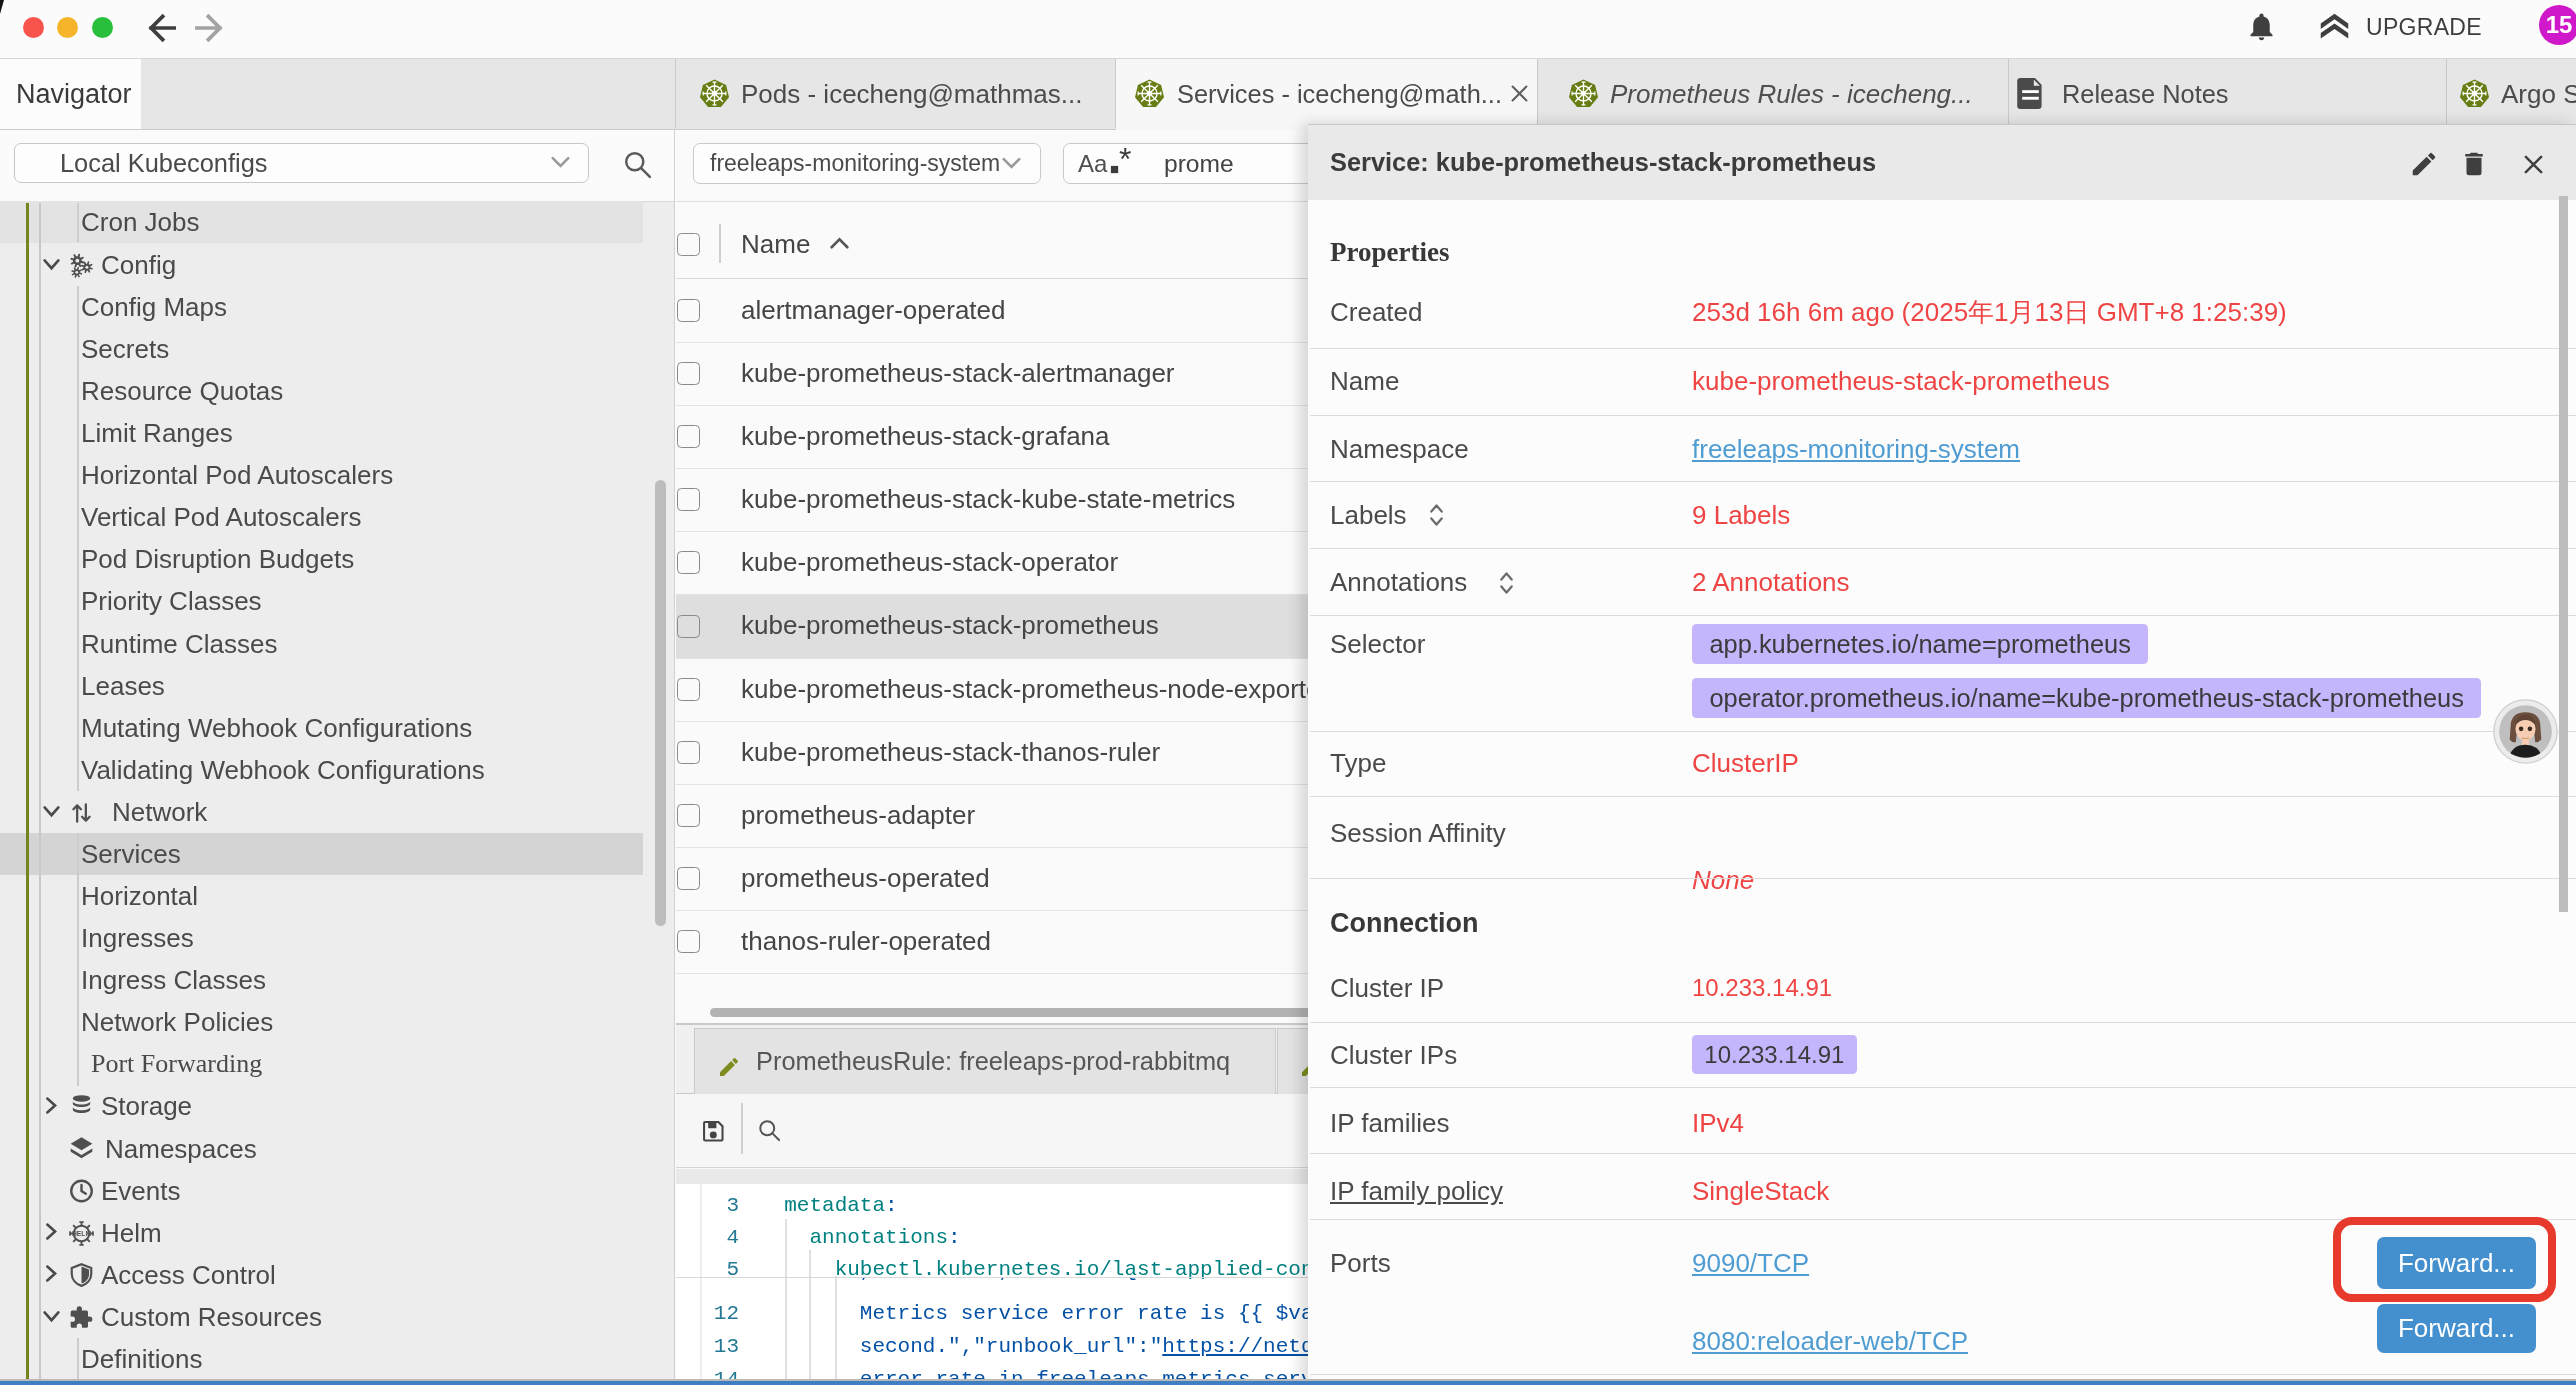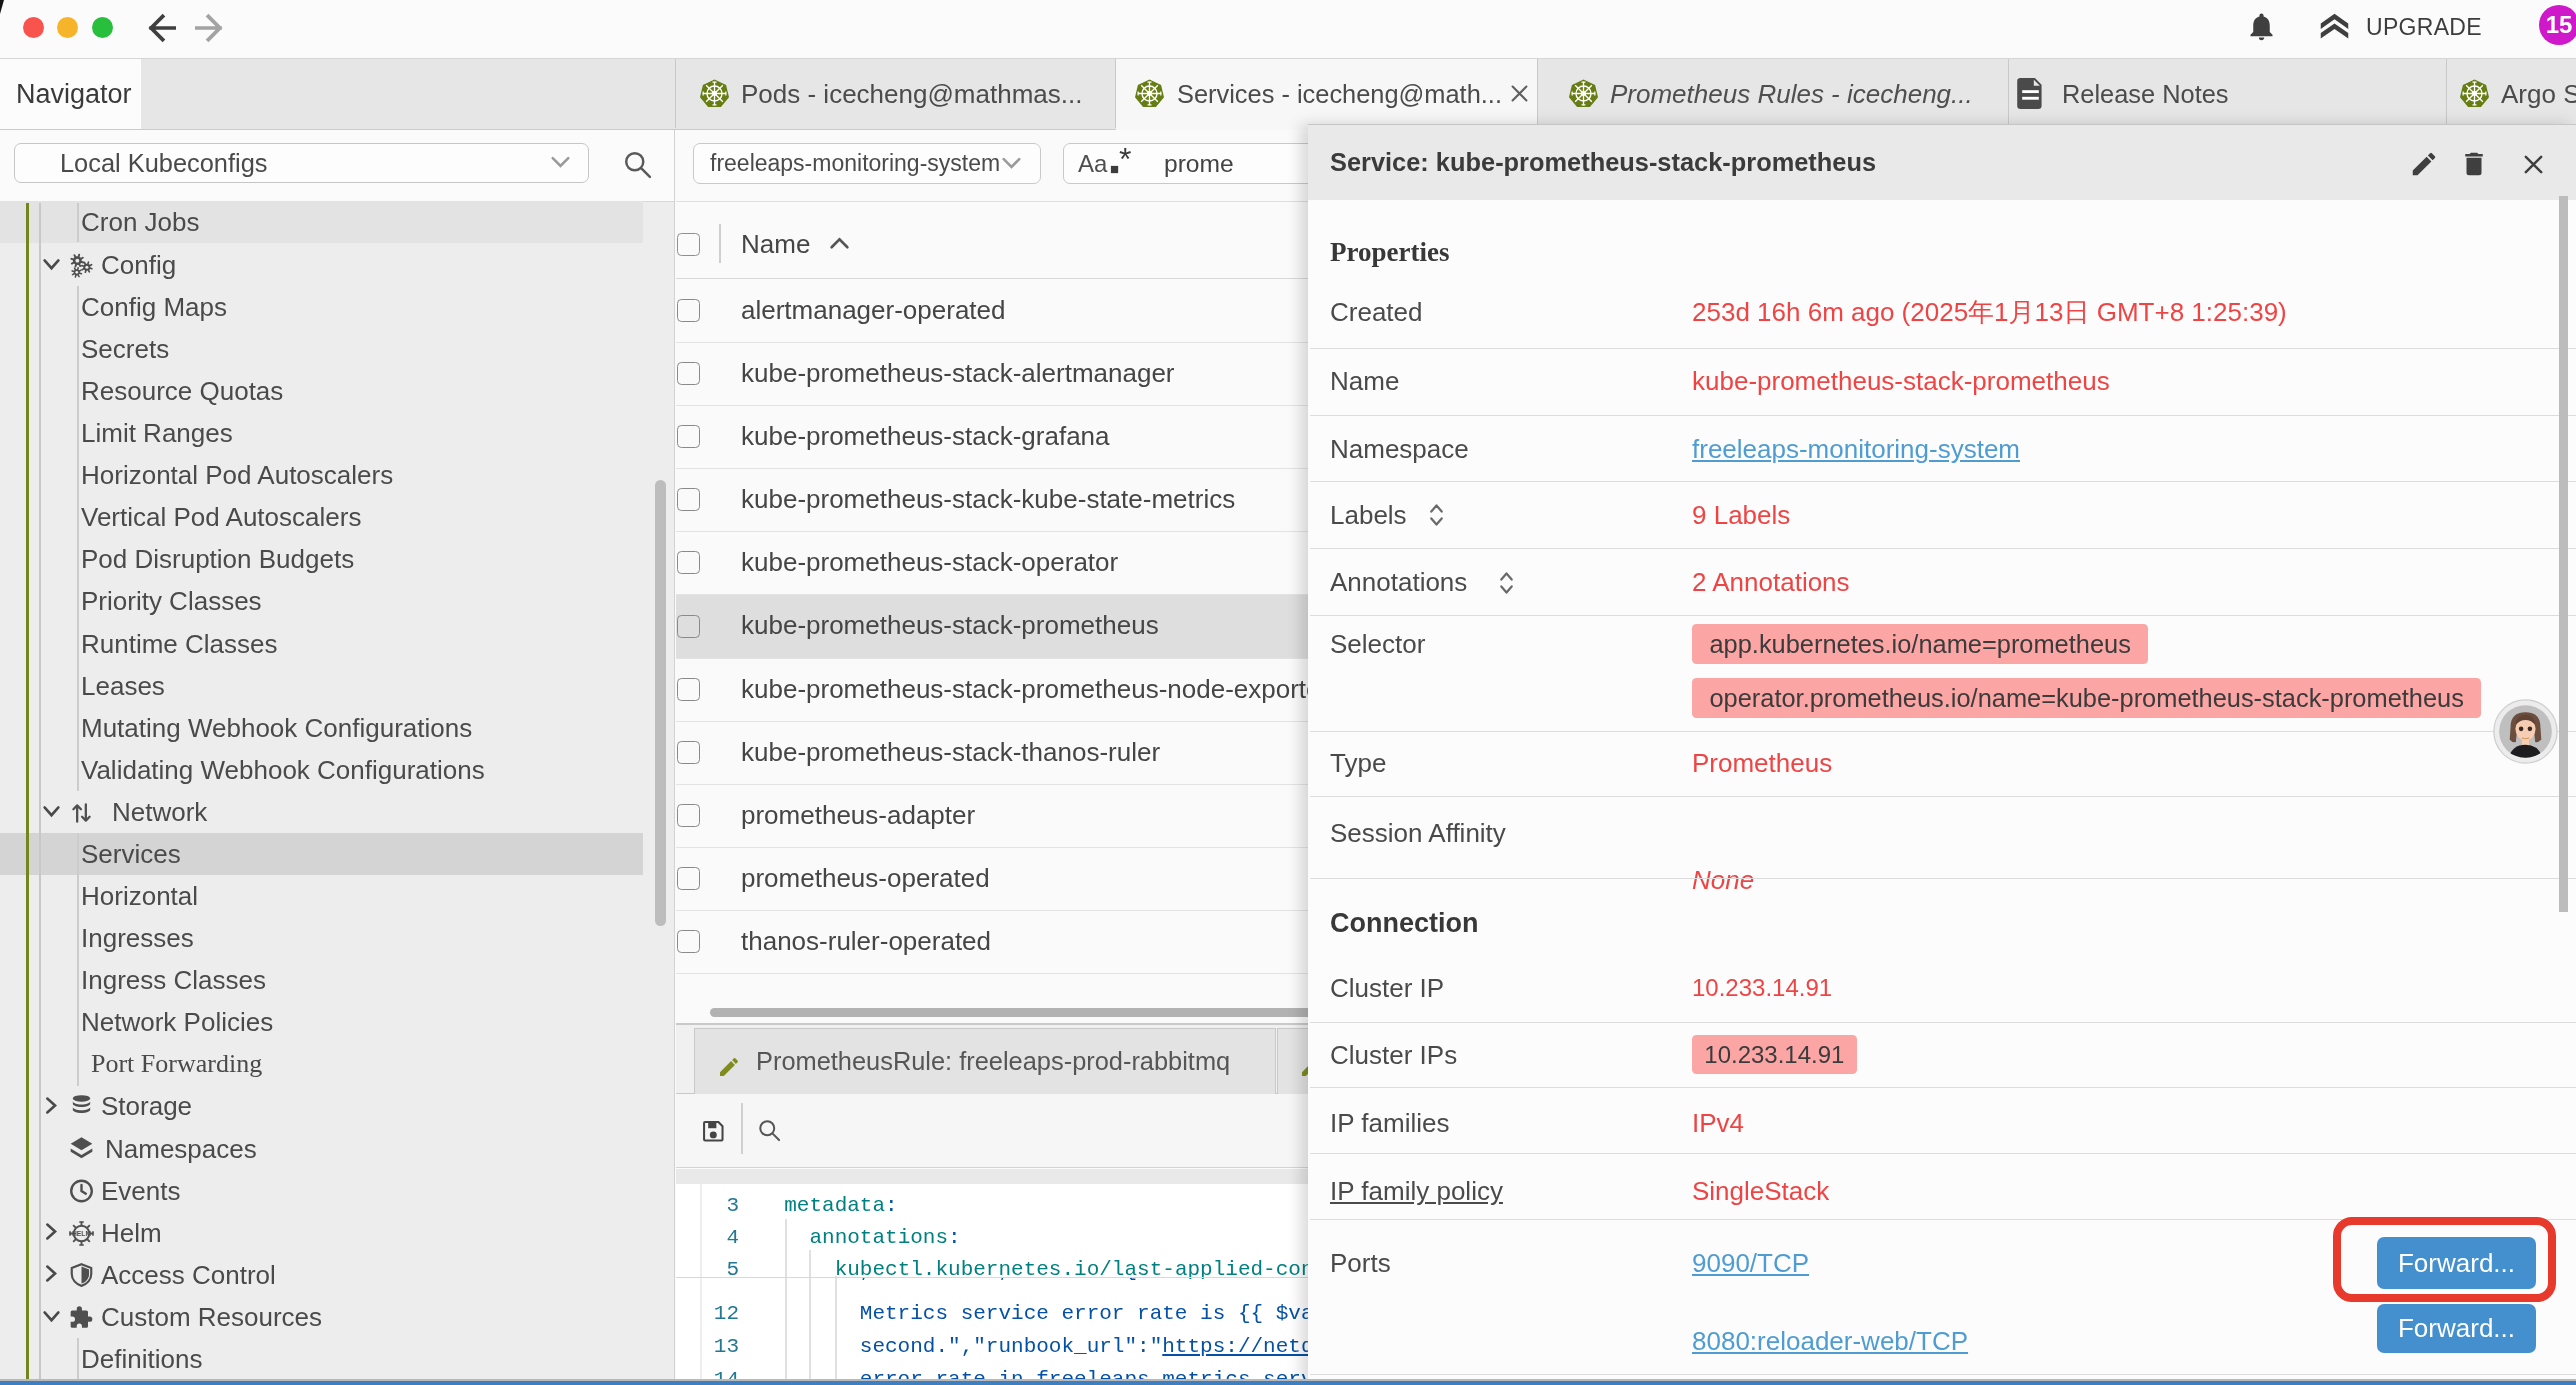--- a/index.html
+++ b/index.html
@@ -6,21 +6,21 @@
   body{width:2576px;height:1385px;overflow:hidden;font-family:"Liberation Sans",sans-serif;background:#fafafa;}
   .abs{position:absolute;}
   #root{position:relative;width:2576px;height:1385px;overflow:hidden;}
   .ellip{white-space:nowrap;overflow:hidden;}
   .trow{position:absolute;height:42px;line-height:42px;font-size:26px;color:#4a4a4a;white-space:nowrap;}
   .tic{position:absolute;left:68px;}
   .tch{position:absolute;left:42px;}
   .dlab{position:absolute;left:1330px;height:42px;line-height:42px;font-size:26px;color:#4a4a4a;white-space:nowrap;}
   .dval{position:absolute;left:1692px;height:42px;line-height:42px;font-size:26px;color:#ef4444;white-space:nowrap;}
   .dline{position:absolute;left:1310px;width:1266px;height:0.9px;background:#dcdcdc;}
-  .chip{position:absolute;background:#fca5a5;border-radius:4.4px;font-size:25.4px;color:#3b3b3b;line-height:40px;height:40px;padding:0 17.5px;box-sizing:border-box;}
+  .chip{position:absolute;background:#c4b5fd;border-radius:4.4px;font-size:25.4px;color:#3b3b3b;line-height:40px;height:40px;padding:0 17.5px;box-sizing:border-box;}
 </style>
 </head>
 <body>
 <div id="root">
   <div class="abs" style="left:0;top:0;width:0;height:0;border-top:14px solid #151515;border-right:4.4px solid transparent;z-index:90;"></div>
 
   <div class="abs" style="left:0;top:0;width:2576px;height:58px;background:#fbfbfb;border-bottom:0.9px solid #d6d6d6;"></div>
   <div class="abs" style="left:23px;top:16.7px;width:21px;height:21px;border-radius:50%;background:#f8544d;"></div>
   <div class="abs" style="left:57px;top:16.7px;width:21px;height:21px;border-radius:50%;background:#f6b42a;"></div>
   <div class="abs" style="left:92px;top:16.7px;width:21px;height:21px;border-radius:50%;background:#27bf3c;"></div>
@@ -387,21 +387,21 @@
       </svg>
     <div class="dval" style="top:561px;">2 Annotations</div>
     <div class="dline" style="top:615px;"></div>
 
     <div class="dlab" style="top:623px;">Selector</div>
     <div class="chip" style="left:1692px;top:624px;">app.kubernetes.io/name=prometheus</div>
     <div class="chip" style="left:1692px;top:678px;">operator.prometheus.io/name=kube-prometheus-stack-prometheus</div>
     <div class="dline" style="top:731px;"></div>
 
     <div class="dlab" style="top:742px;">Type</div>
-    <div class="dval" style="top:742px;">Prometheus</div>
+    <div class="dval" style="top:742px;">ClusterIP</div>
     <div class="dline" style="top:796px;"></div>
 
     <div class="dlab" style="top:812px;">Session Affinity</div>
     <div class="dval" style="top:859px;font-style:italic;">None</div>
     <div class="dline" style="top:878px;"></div>
 
     <div class="dlab" style="top:902px;font-weight:bold;color:#383838;font-size:27px;">Connection</div>
 
     <div class="dlab" style="top:967px;">Cluster IP</div>
     <div class="dval" style="top:967px;font-size:24px;">10.233.14.91</div>

